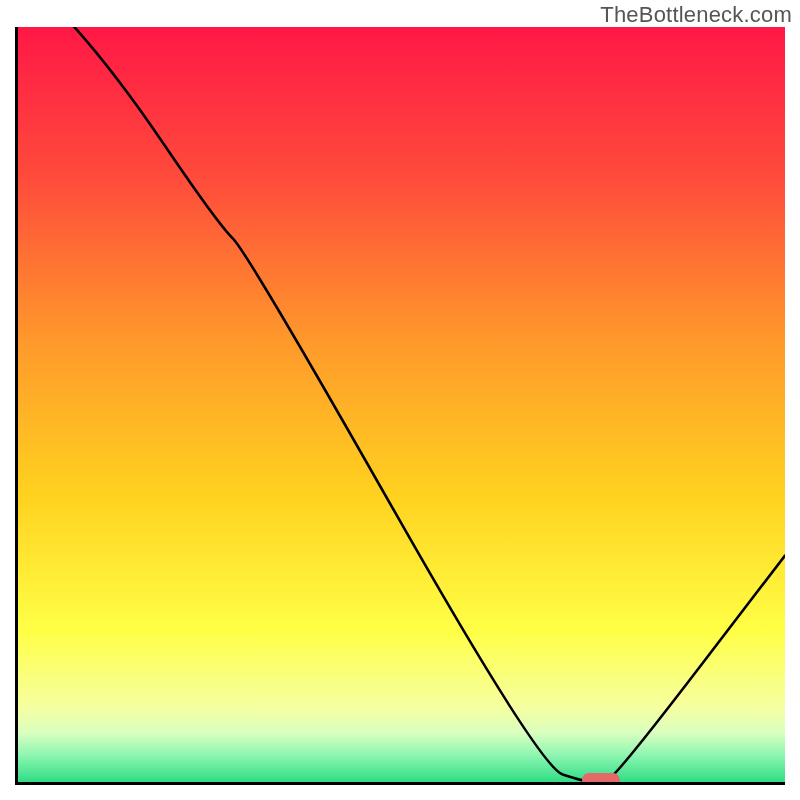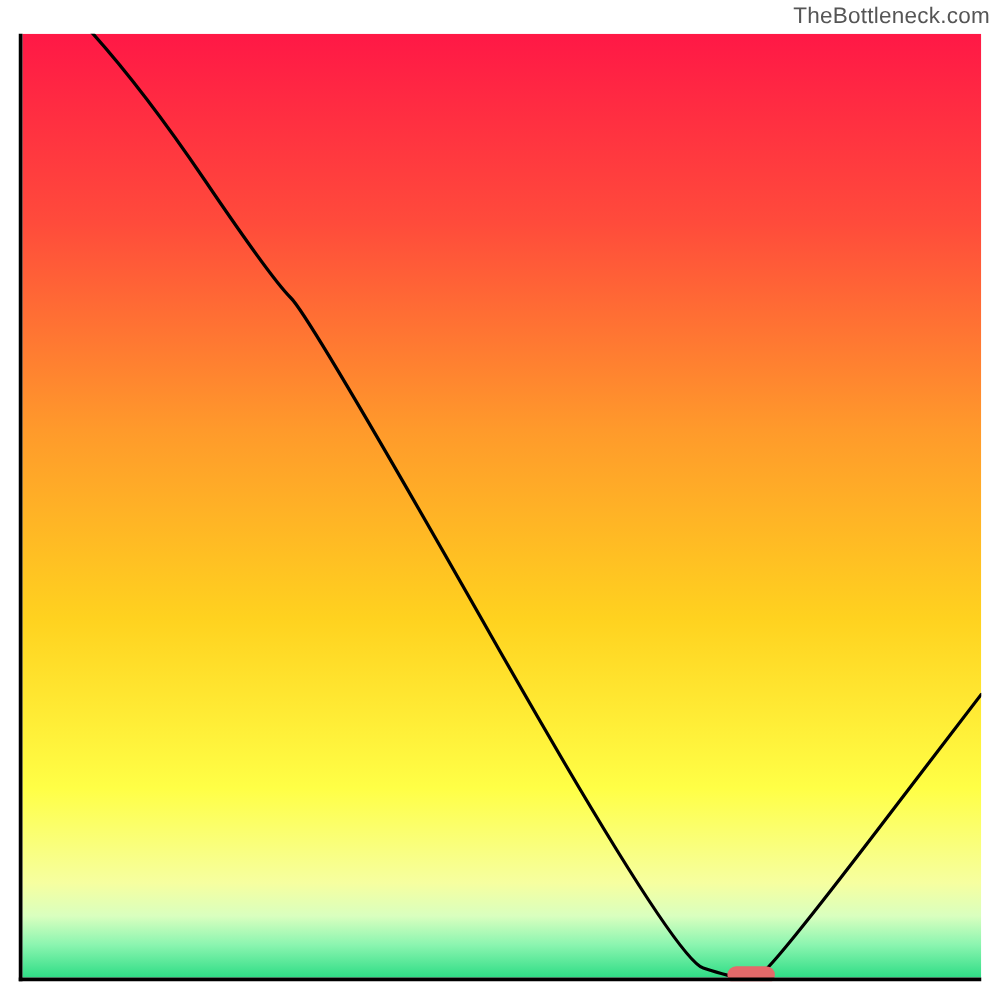--- a/index.html
+++ b/index.html
@@ -13,21 +13,21 @@
   .chart-frame {
     position: relative;
     width: 800px;
     height: 800px;
     box-sizing: border-box;
   }
   .watermark {
     position: absolute;
     top: 2px;
     right: 8px;
-    font-size: 18px;
+    font-size: 22px;
     letter-spacing: 0.2px;
     color: #555;
     font-weight: 500;
     z-index: 20;
     user-select: none;
   }
   .plot-area {
     position: absolute;
     left: 15px;
     top: 27px;

